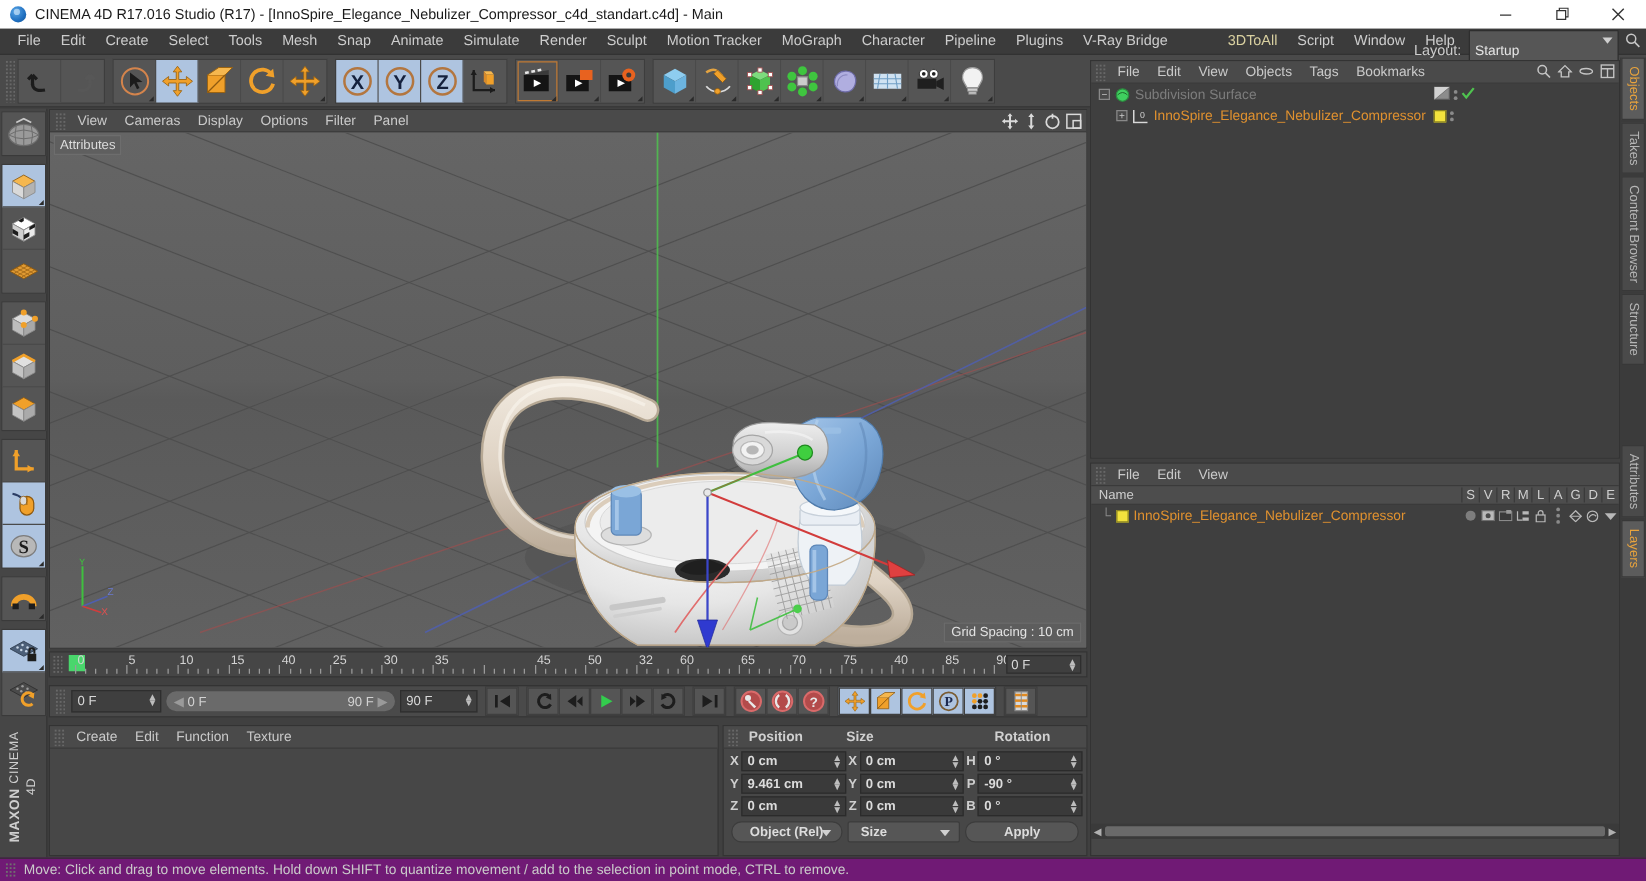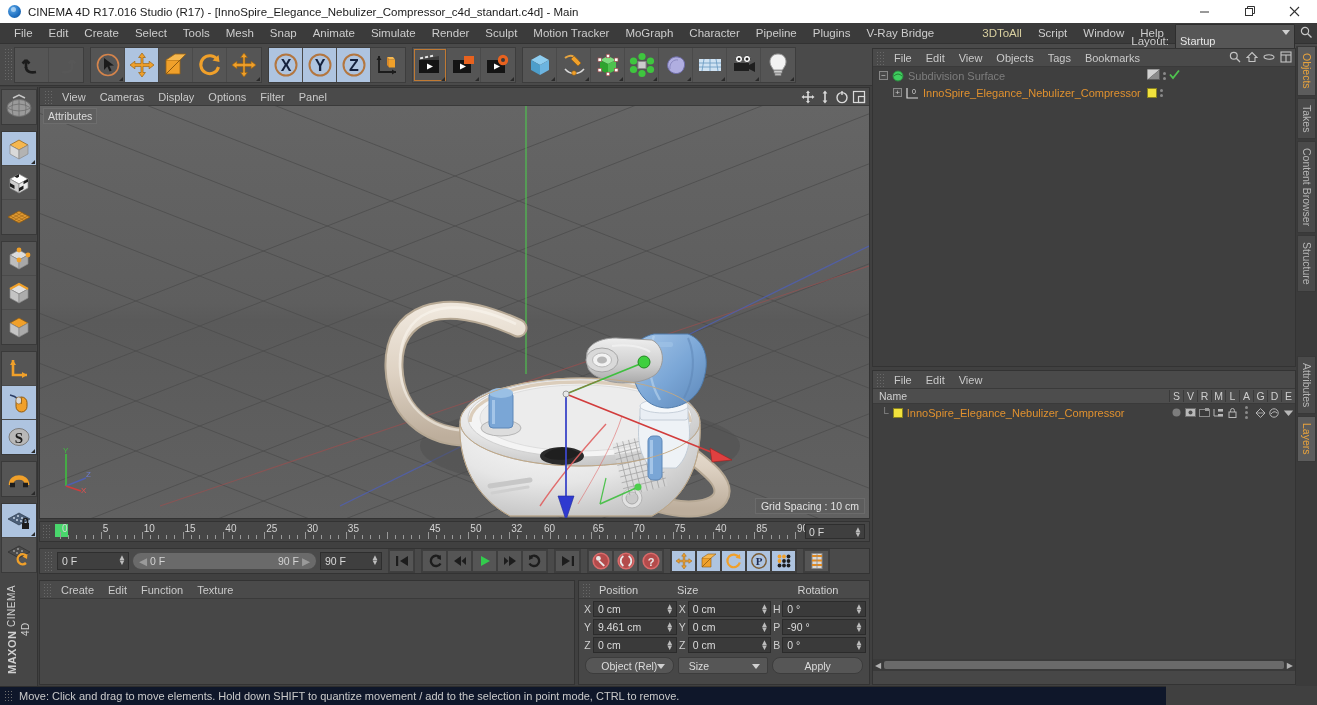--- a/index.html
+++ b/index.html
@@ -257,21 +257,21 @@
     position:absolute; background:#8fb6da; border-radius:50%; opacity:.85;
   }
   .mat-name {
     background:#e8941f; color:#1d1d1d; font-size:9.5px; text-align:center;
     overflow:hidden; white-space:nowrap; height:13px; line-height:13px;
   }
 
   
   .coord-panel {
     position:absolute; left:578px; top:580px; width:292px; height:105px;
-    background:#474747; border:1px solid #333;
+    background:#474747; border:1px solid #333;font-weight:bold;
   }
   .coord-hdr {
     height:18px; display:flex; align-items:center; background:#4a4a4a;
     border-bottom:1px solid #3a3a3a; font-size:11px; color:#d0d0d0;
   }
   .coord-hdr .col { width:87px; padding-left:6px;}
   .coord-body { padding:2px 3px; }
   .coord-row { display:flex; align-items:center; gap:0; margin-bottom:2px; }
   .coord-cell { display:flex; align-items:center; width:96px; }
   .coord-cell .lbl { width:11px; font-size:10.5px; color:#cfcfcf; text-align:center;}
@@ -287,22 +287,22 @@
     justify-content:center; position:relative;
   }
   .cbtn .arw {
     position:absolute; right:7px; top:6px;
     border-left:4px solid transparent; border-right:4px solid transparent;
     border-top:5px solid #d0d0d0;
   }
 
   
   .statusbar {
-    position:absolute; left:0; bottom:0; width:1166px; height:19px;
-    background:#0f172a; border-top:1px solid #2e2e2e; display:flex; align-items:center;
+    position:absolute; left:0; bottom:0; width:1317px; height:19px;
+    background:#701a75; border-top:1px solid #2e2e2e; display:flex; align-items:center;
     padding-left:4px; gap:6px; font-size:11px; color:#cacaca;
   }
   .statusbar .grip2 {
     width:9px; height:12px;
     background-image: radial-gradient(circle, #6f6f6f 1px, transparent 1px);
     background-size:3px 3px;
   }
 </style>
 </head>
 <body>

